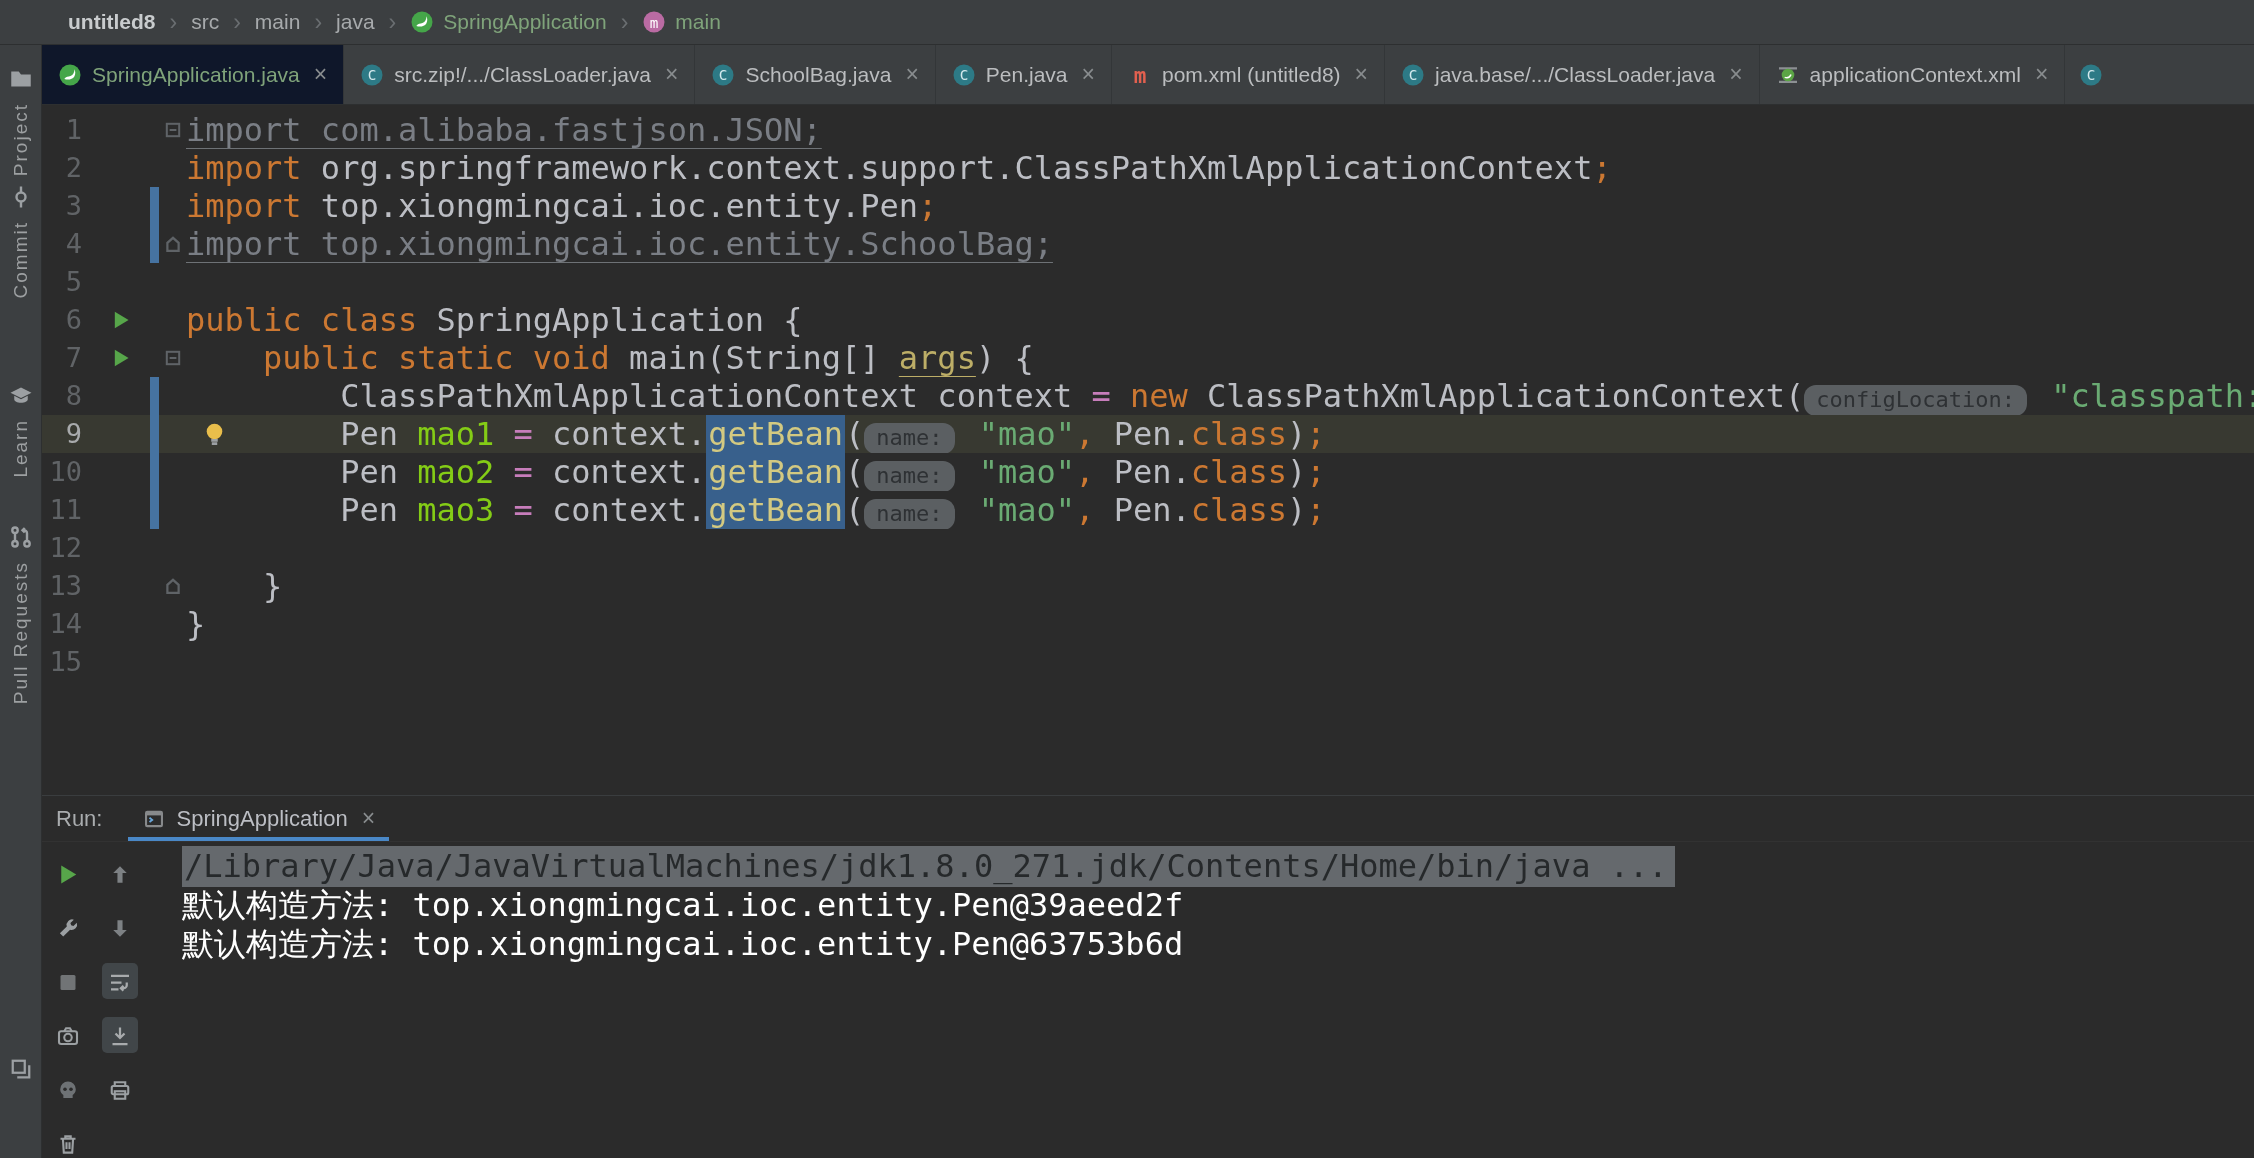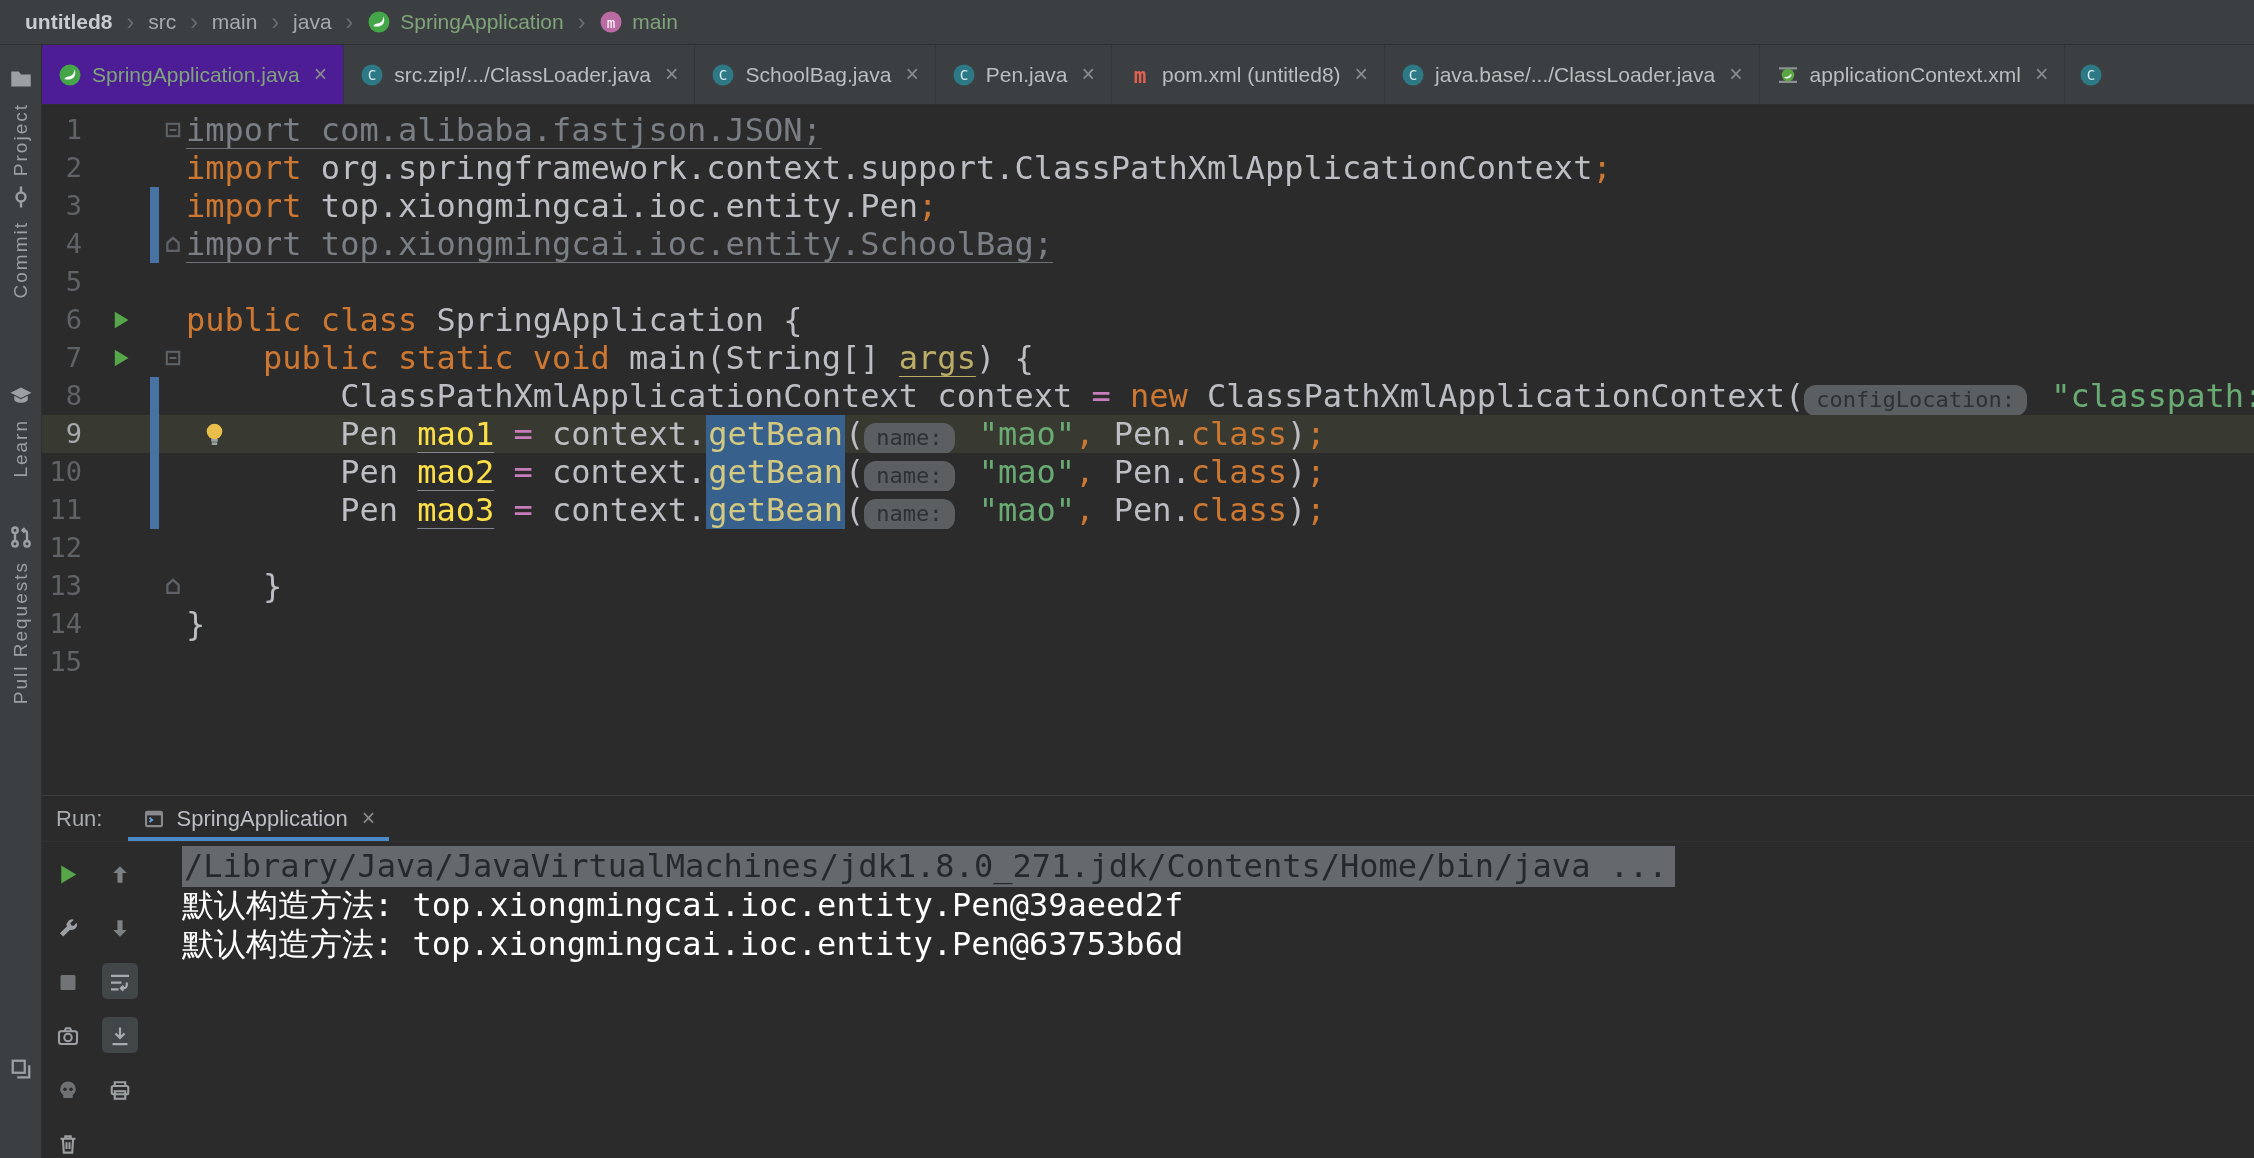--- a/index.html
+++ b/index.html
@@ -1,38 +1,38 @@
 <!DOCTYPE html>
 <html><head>
 <meta charset="utf-8">
 <style>
   *{margin:0;padding:0;box-sizing:border-box;}
   html,body{width:2254px;height:1158px;overflow:hidden;background:#2B2B2B;}
   .app{width:2254px;height:1158px;display:flex;flex-direction:column;font-family:"Liberation Sans",sans-serif;color:#BCBEC4;}
 
   
-  .breadcrumb-bar{height:45px;background:#3C3F41;border-bottom:1px solid #2D2F30;display:flex;align-items:center;padding-left:25px;gap:14px;flex:none;font-size:21px;color:#A7AAAC;}
+  .breadcrumb-bar{height:45px;background:#3C3F41;border-bottom:1px solid #2D2F30;display:flex;align-items:center;padding-left:68px;gap:14px;flex:none;font-size:21px;color:#A7AAAC;}
   .crumb{display:inline-flex;align-items:center;gap:9px;}
   .crumb.bold{font-weight:bold;color:#C9CCCE;}
   .crumb.green{color:#7FA37A;}
   .crumb-sep{color:#6A6E71;font-size:23px;}
 
   .main-row{flex:1;display:flex;min-height:0;}
 
   
   .stripe{width:42px;background:#3C3F41;border-right:1px solid #2D2F30;position:relative;flex:none;}
   .stripe-item{position:absolute;left:0;width:100%;display:flex;flex-direction:column;align-items:center;gap:12px;color:#9DA0A2;font-size:19px;}
   .stripe-label{writing-mode:vertical-rl;transform:rotate(180deg);letter-spacing:2px;}
 
   .content-col{flex:1;display:flex;flex-direction:column;min-width:0;}
 
   
   .tab-bar{height:60px;background:#3C3F41;border-bottom:1px solid #2D2F30;display:flex;align-items:stretch;flex:none;overflow:hidden;}
   .tab{display:flex;align-items:center;gap:10px;padding:0 16px;border-right:1px solid #333638;font-size:21px;color:#BBBDBF;white-space:nowrap;}
-  .tab.active{background:#4c1d95;color:#7FA37A;}
+  .tab.active{background:#0f172a;color:#7FA37A;}
   .tab.partial{padding:0 0 0 14px;border-right:none;}
   .tab-close{color:#888C8E;font-size:23px;margin-left:4px;line-height:1;}
 
   .icon{display:inline-flex;width:24px;height:24px;flex:none;}
   .icon svg{width:100%;height:100%;}
 
   
   .editor{height:690px;overflow:hidden;background:#2B2B2B;font-family:"DejaVu Sans Mono",monospace;font-size:32px;padding-top:6px;flex:none;}
   .eline{display:flex;height:38px;line-height:38px;}
   .eline.cur{background:#383931;}
@@ -48,21 +48,21 @@
   .bulb{position:absolute;left:14px;top:5px;width:29px;height:29px;display:inline-flex;}
   .bulb svg{width:100%;height:100%;}
 
   .tk-pl{color:#BCBEC4;}
   .tk-kw{color:#CC7832;}
   .tk-str{color:#6AAB73;}
   .tk-pu{color:#CC7832;}
   .tk-eq{color:#C77DBB;}
   .tk-un{color:#7A7E85;text-decoration:underline;text-decoration-color:#6E7276;text-decoration-thickness:2px;text-underline-offset:7px;}
   .tk-pr{color:#BDAE67;text-decoration:underline;text-decoration-thickness:2px;text-underline-offset:7px;}
-  .tk-vr{color:#fde047;text-decoration:underline;text-decoration-color:#82868A;text-decoration-thickness:2px;text-underline-offset:7px;}
+  .tk-vr{color:#84cc16;text-decoration-color:#82868A;text-decoration-thickness:2px;text-underline-offset:7px;}
   .tk-hl{color:#D3C981;background:#38608C;border-radius:4px;padding:3px 2px;}
   .tk-in{background:#5B5F62;color:#2E3134;border-radius:12px;padding:2px 12px 4px;font-size:22px;margin-right:5px;}
 
   
   .run-header{height:46px;flex:none;background:#2B2B2B;border-top:1px solid #3A3D3F;display:flex;align-items:center;padding-left:14px;gap:26px;font-size:22px;}
   .run-label{color:#A9ACAE;}
   .run-tab{height:100%;display:flex;align-items:center;gap:10px;padding:4px 14px 0;border-bottom:4px solid #4A88C7;color:#BCBEC4;}
 
   .console-row{flex:1;display:flex;min-height:0;border-top:1px solid #323232;background:#2B2B2B;}
   .console-toolbar{width:140px;flex:none;display:grid;grid-template-columns:52px 52px;grid-auto-rows:54px;justify-items:center;align-items:center;align-content:start;padding-top:4px;}

